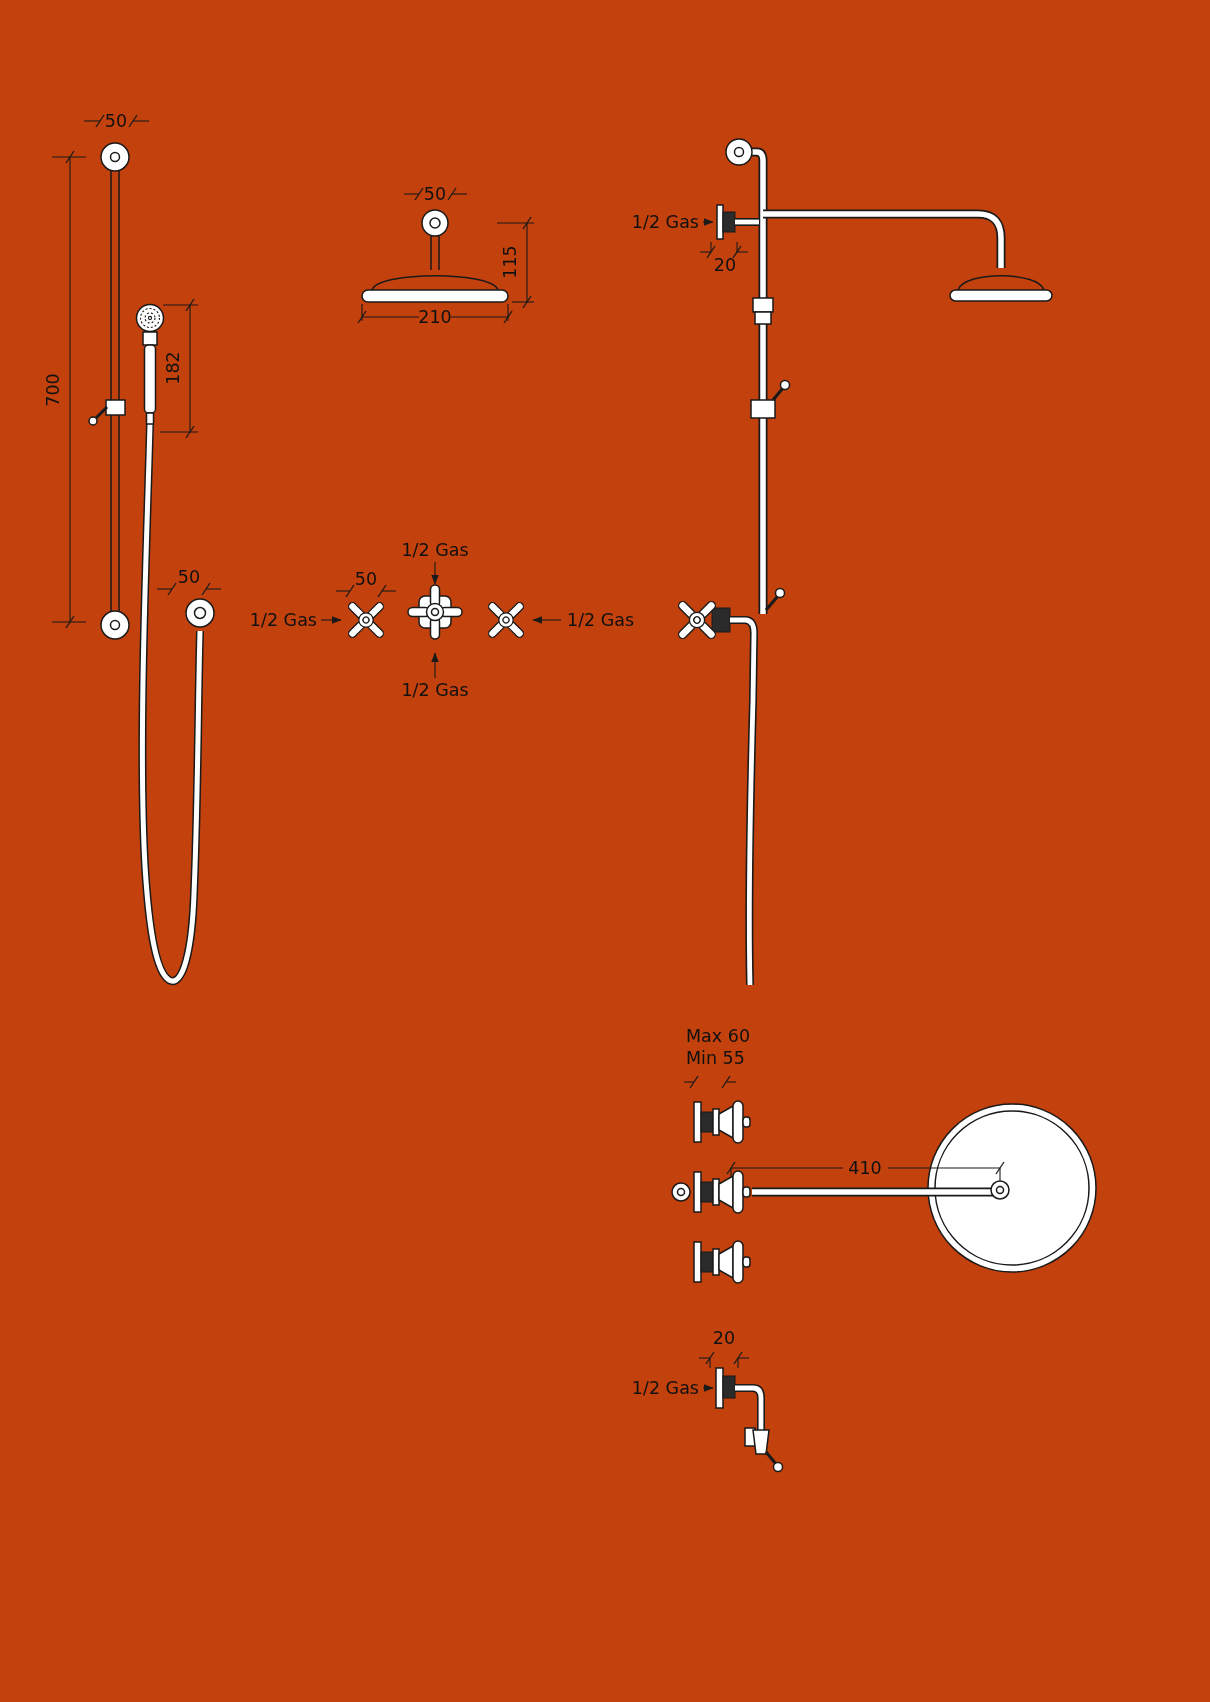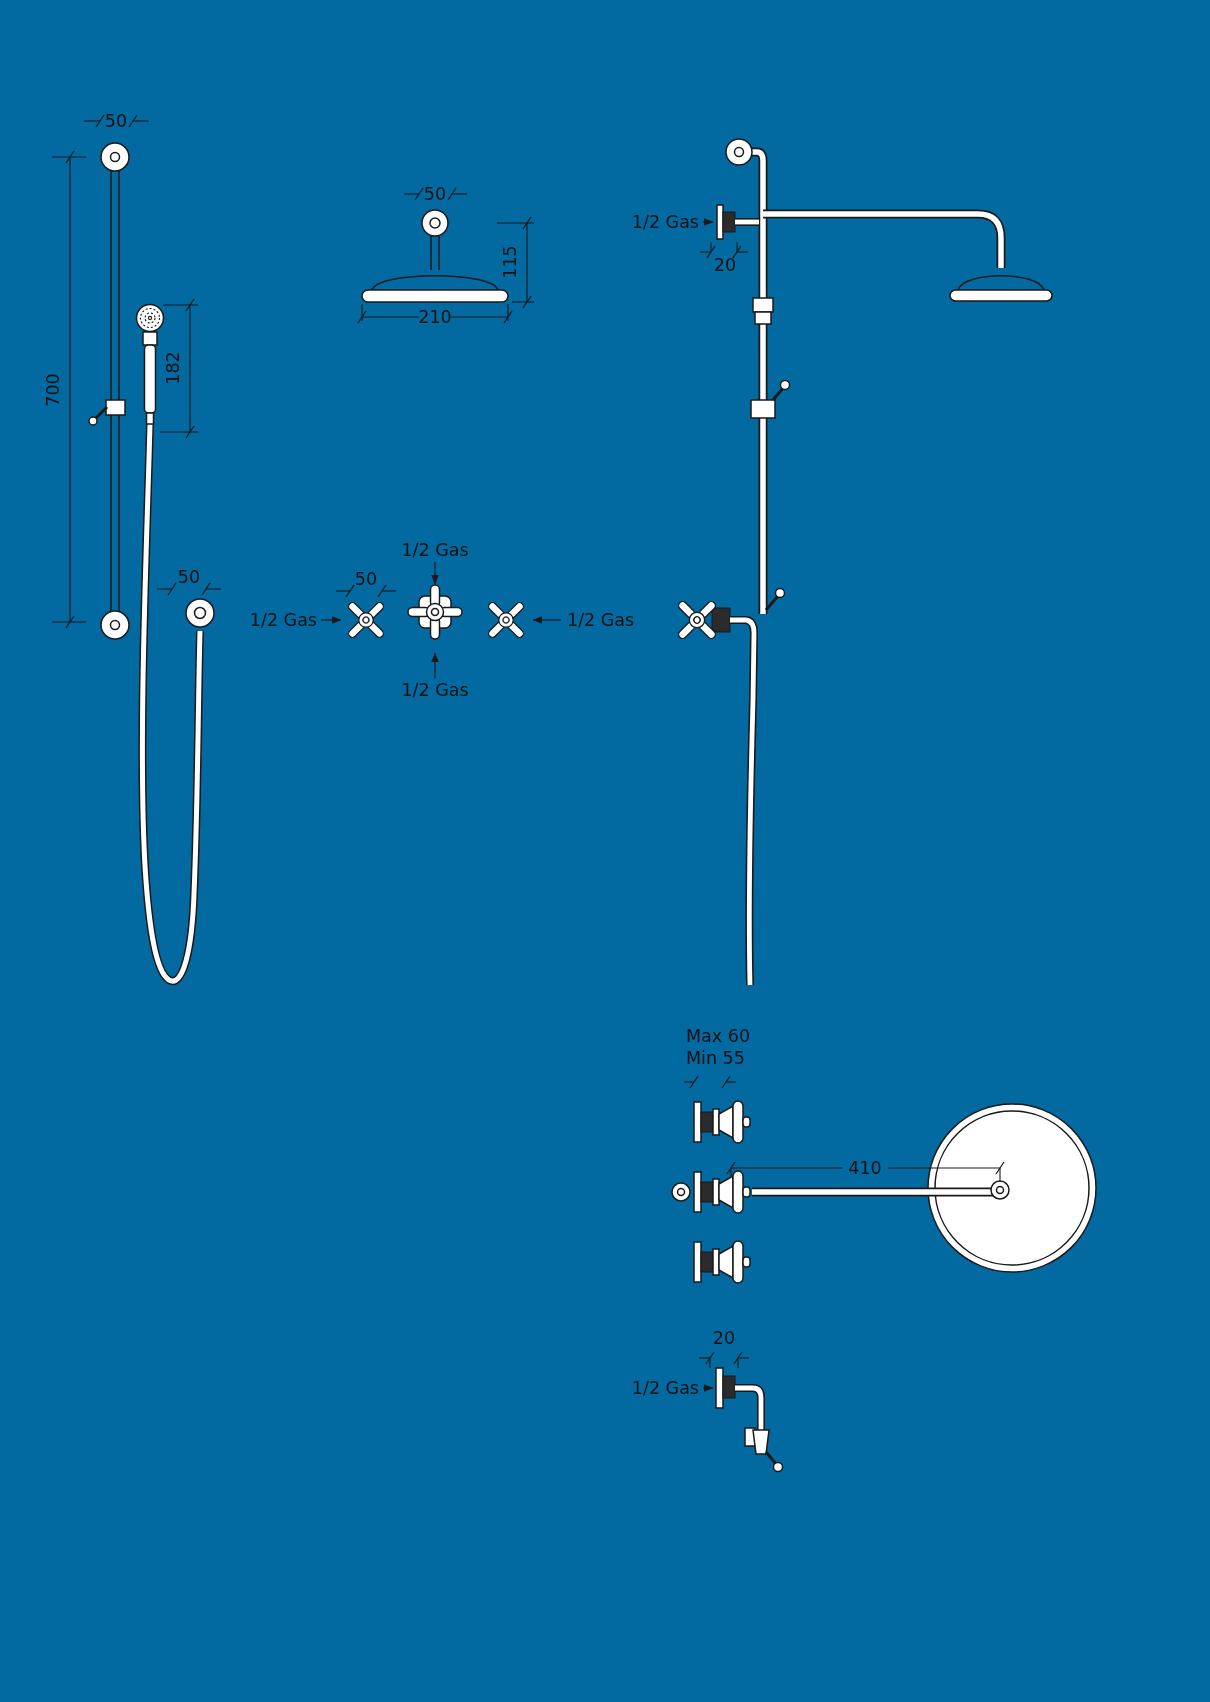--- a/index.html
+++ b/index.html
@@ -1,16 +1,16 @@
 <!DOCTYPE html>
 <html><head>
 <meta charset="utf-8">
 <style>
   html,body{margin:0;padding:0;background:#ffffff;}
-  .stage{position:relative;width:1210px;height:1702px;background:#0369a1;overflow:hidden;
+  .stage{position:relative;width:1210px;height:1702px;background:#c2410c;overflow:hidden;
          font-family:"DejaVu Sans","Liberation Sans",sans-serif;}
   svg text{font-family:"DejaVu Sans","Liberation Sans",sans-serif;font-size:17.5px;fill:#111;}
   .ln{stroke:#1a1a1a;stroke-width:1.5;fill:none;}
   .dim{stroke:#1a1a1a;stroke-width:1.1;fill:none;}
   .fillw{fill:#ffffff;stroke:#1a1a1a;stroke-width:1.5;}
   .dark{fill:#2b2b2b;stroke:#1a1a1a;stroke-width:1;}
   .pipe-o{stroke:#1a1a1a;fill:none;}
   .pipe-i{stroke:#ffffff;fill:none;}
   .lever{stroke:#1a1a1a;stroke-width:3;fill:none;}
 </style>

